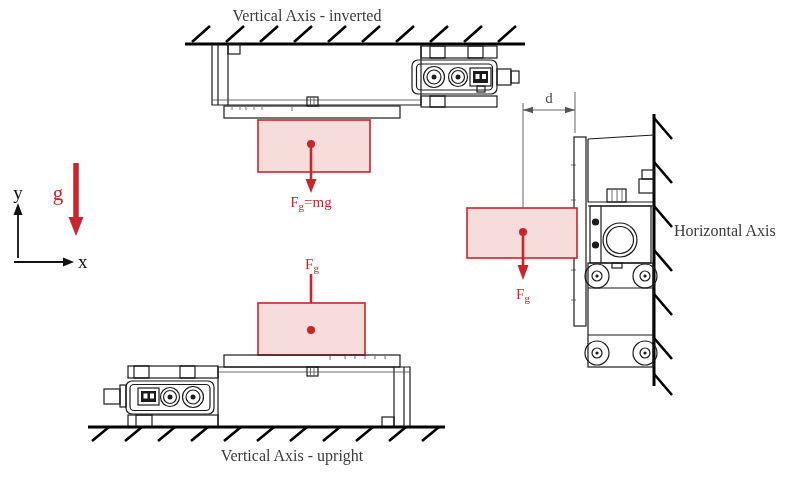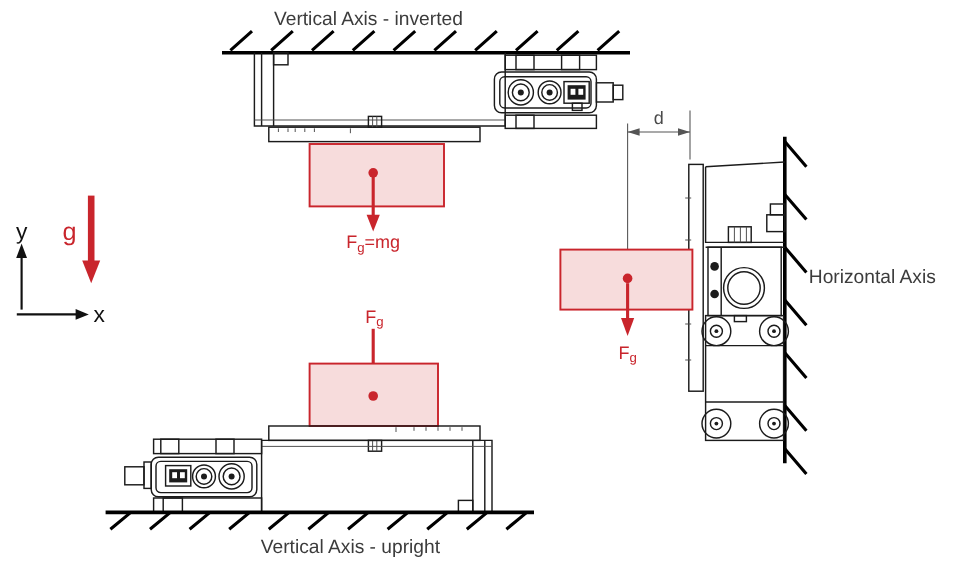--- a/index.html
+++ b/index.html
@@ -6,21 +6,21 @@
     --accent:#c9252c;
     --payload-fill:#f7dcdc;
     --ink:#1b1b1b;
     --muted:#4a4a4a;
     --text:#3c3c3c;
     --bg:#ffffff;
   }
   html,body{margin:0;padding:0;background:var(--bg);}
   .canvas{
     position:relative;width:800px;height:478px;background:var(--bg);
-    font-family:Liberation Sans, sans-serif;
+    font-family:Liberation Serif, serif;
     border-radius:18px;
   }
   svg{display:block;}
   .outline{stroke:var(--ink);stroke-width:1.2;fill:none;stroke-linejoin:miter;}
   .thin{stroke:var(--muted);stroke-width:0.8;fill:none;}
   .ground{stroke:#000;stroke-width:3;fill:none;}
   .hatch{stroke:#000;stroke-width:2.6;fill:none;stroke-linecap:butt;}
   .dark-fill{fill:#1c1c1c;stroke:none;}
   .payload{fill:var(--payload-fill);stroke:var(--accent);stroke-width:1.6;}
   .force-line{stroke:var(--accent);stroke-width:2.6;fill:none;}

